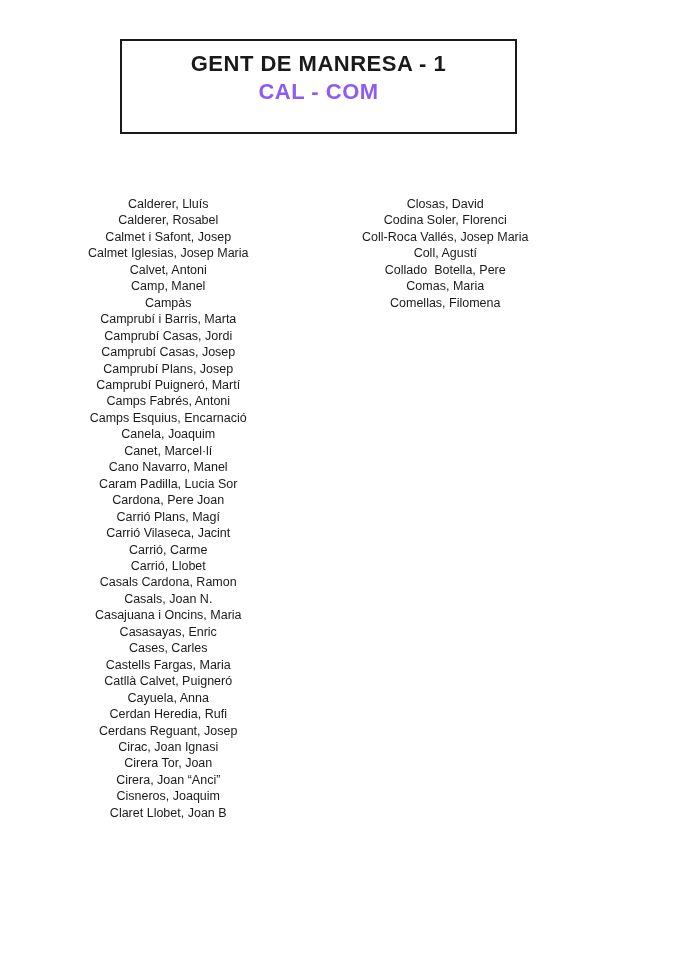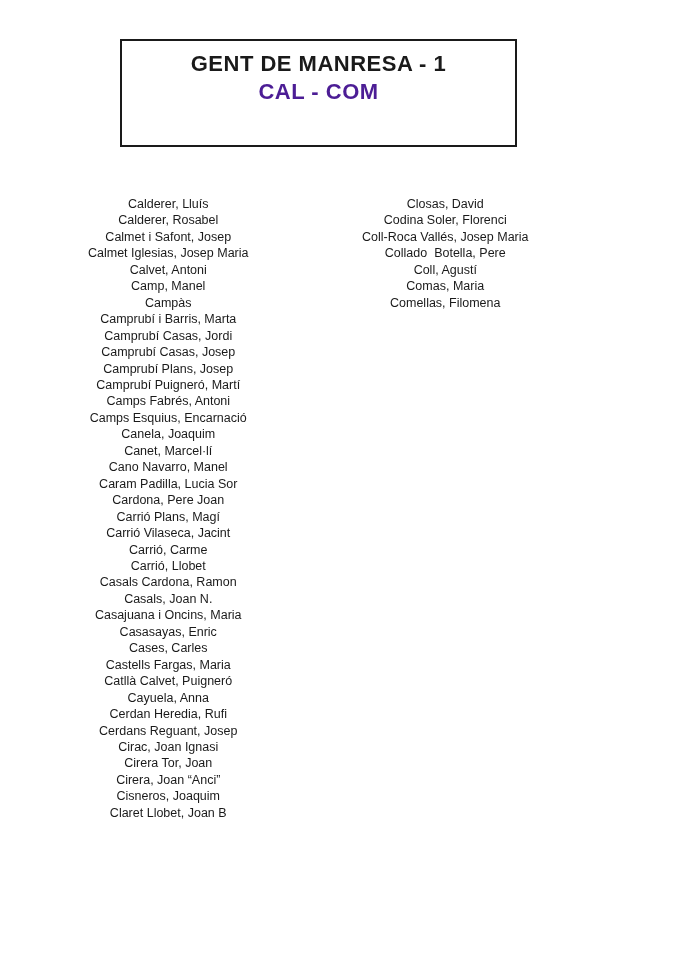--- a/index.html
+++ b/index.html
@@ -13,21 +13,21 @@
     height: 978px;
     background: #ffffff;
     font-family: "Liberation Sans", sans-serif;
     overflow: hidden;
   }
   .title-box {
     position: absolute;
     left: 120px;
     top: 39px;
     width: 397px;
-    height: 108px;
+    height: 95px;
     box-sizing: border-box;
     border: 2px solid #1a1a1a;
     text-align: center;
   }
   .title-line {
     font-size: 22px;
     font-weight: bold;
     line-height: 28px;
     letter-spacing: 0.5px;
     white-space: pre;
@@ -55,21 +55,21 @@
     text-align: center;
   }
 </style>
 </head>
 <body>
 
 <div class="page">
 
   <div class="title-box">
     <div class="title-line title-main" style="color: rgb(26, 26, 26);">GENT DE MANRESA - 1</div>
-    <div class="title-line" style="color: #4c1d95;">CAL - COM</div>
+    <div class="title-line" style="color: #8b5cf6;">CAL - COM</div>
   </div>
 
   <div class="columns">
     <div class="name-col name-col-left">
         <div class="name-item">Calderer, Lluís</div>
         <div class="name-item">Calderer, Rosabel</div>
         <div class="name-item">Calmet i Safont, Josep</div>
         <div class="name-item">Calmet Iglesias, Josep Maria</div>
         <div class="name-item">Calvet, Antoni</div>
         <div class="name-item">Camp, Manel</div>
@@ -103,20 +103,20 @@
         <div class="name-item">Cirac, Joan Ignasi</div>
         <div class="name-item">Cirera Tor, Joan</div>
         <div class="name-item">Cirera, Joan “Anci”</div>
         <div class="name-item">Cisneros, Joaquim</div>
         <div class="name-item">Claret Llobet, Joan B</div>
       </div>
     <div class="name-col name-col-right">
         <div class="name-item">Closas, David</div>
         <div class="name-item">Codina Soler, Florenci</div>
         <div class="name-item">Coll-Roca Vallés, Josep Maria</div>
+        <div class="name-item">Coll, Agustí</div>
         <div class="name-item">Collado  Botella, Pere</div>
-        <div class="name-item">Coll, Agustí</div>
         <div class="name-item">Comas, Maria</div>
         <div class="name-item">Comellas, Filomena</div>
       </div>
   </div>
 
 </div>
 
 </body></html>

